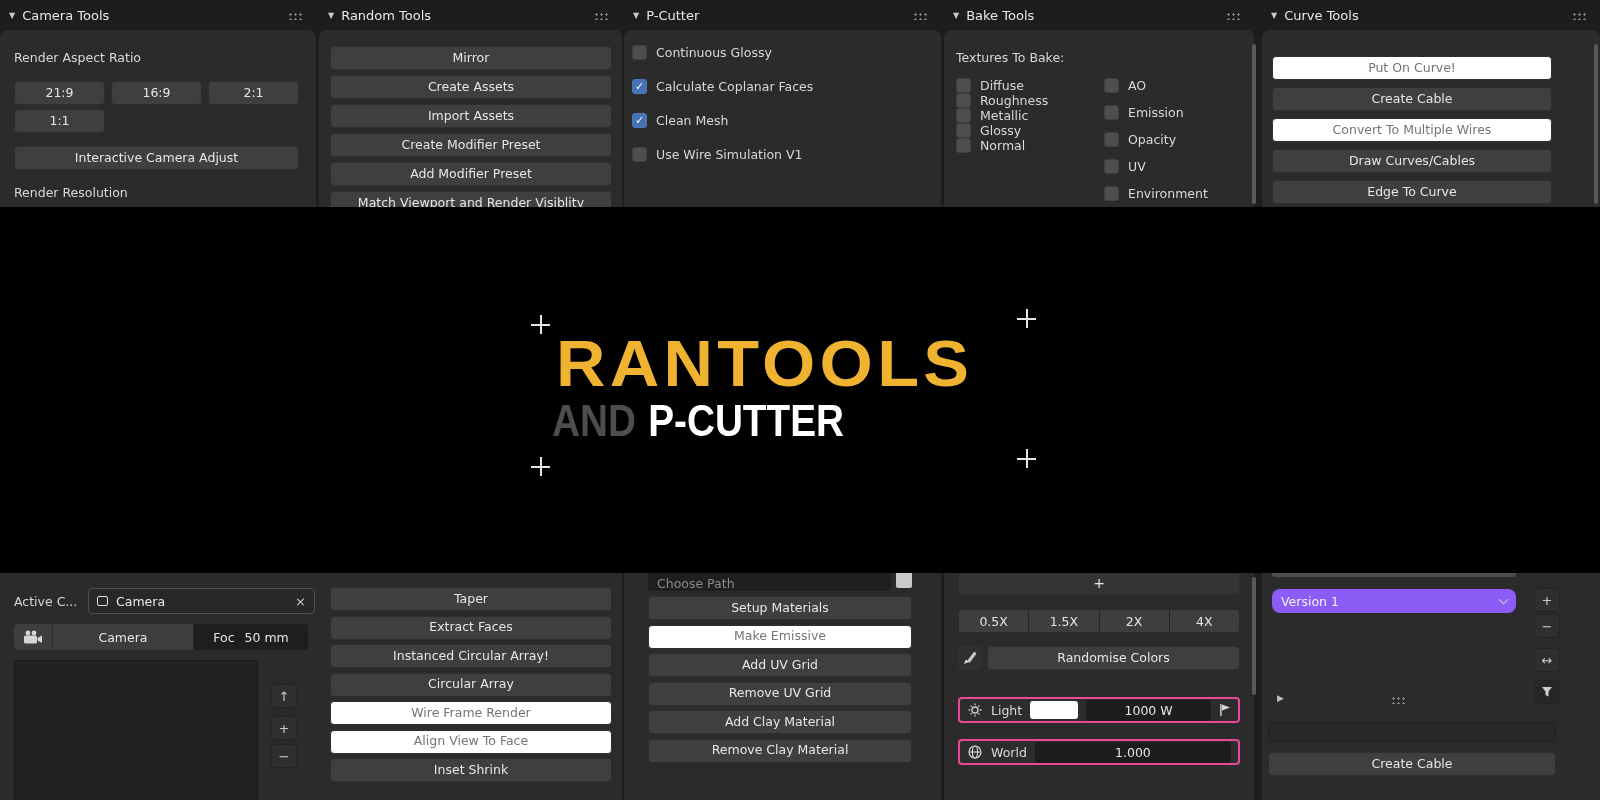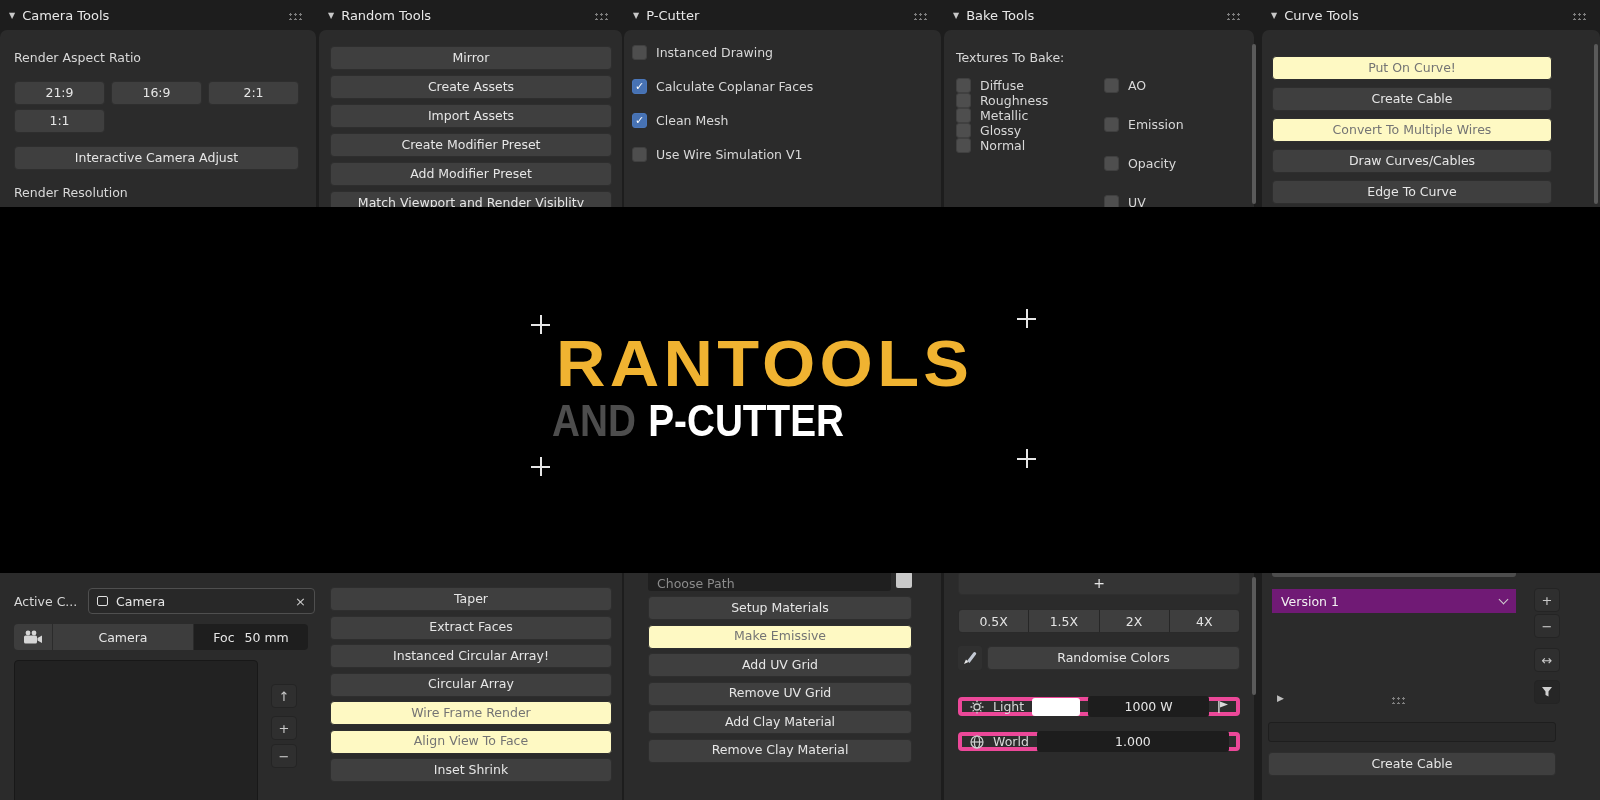--- a/index.html
+++ b/index.html
@@ -14,21 +14,21 @@
   .phead{height:30px;display:flex;align-items:center;padding:0 12px 0 9px;gap:7px;color:#e8e8e8;font-size:13px}
   .tri{font-size:8px;color:#c8c8c8;flex:0 0 auto}
   .grip{margin-left:auto;width:17px;height:9px;flex:0 0 auto;
         background-image:radial-gradient(circle,#8f8f8f 1px,rgba(0,0,0,0) 1.3px);
         background-size:5px 5px;background-position:1px 1px;opacity:.85}
   .pbody{position:absolute;left:0;right:0;top:30px;bottom:0;background:#2b2b2b;border-radius:7px 7px 0 0}
   .strip.bottom .pbody{top:0;border-radius:0}
   .vstack{display:flex;flex-direction:column}
   .btn{height:24px;background:#3f3f3f;border:1px solid #2e2e2e;border-radius:4px;color:#e6e6e6;
        display:flex;align-items:center;justify-content:center;font-size:12.5px;line-height:1;white-space:nowrap}
-  .btn.disabled{color:#747474;background:#fef9c3}
+  .btn.disabled{color:#747474;background:#ffffff}
   .label{color:#d8d8d8}
   .cbrow{display:flex;align-items:center;gap:9px}
   .cb{width:15px;height:15px;border-radius:3px;background:#4e4e4e;border:1px solid #404040;flex:0 0 auto;
       display:flex;align-items:center;justify-content:center}
   .cb .check{display:none;color:#fff;font-size:11px;font-weight:bold;line-height:1}
   .cb.checked{background:#4772b3;border-color:#4a77bb}
   .cb.checked .check{display:block}
   .select{flex:1;height:25px;background:#202020;border:1px solid #5c5c5c;border-radius:3px;
           display:flex;align-items:center;padding:0 10px;color:#eee}
   .chev{width:7px;height:7px;border-right:1.6px solid #cfcfcf;border-bottom:1.6px solid #cfcfcf;
@@ -58,26 +58,26 @@
   .side-col{position:absolute;left:271px;top:111px;display:flex;flex-direction:column;width:26px}
   .sq{width:26px;height:24px;background:#2f2f2f;border:1px solid #242424;border-radius:4px;color:#c9c9c9;
       font-size:13px;display:flex;align-items:center;justify-content:center;line-height:1}
   
   .pathfield{flex:1;height:22px;background:#1f1f1f;border-radius:3px;color:#8b8b8b;display:flex;align-items:flex-end;padding:0 9px}
   .browse{width:16px;height:16px;background:#c9c9c9;border-radius:2px;flex:0 0 auto}
   
   .segrow{display:flex;gap:1px;background:#262626;border:1px solid #2a2a2a;border-radius:4px;height:24px;overflow:hidden}
   .seg2{flex:1;background:#3e3e3e;display:flex;align-items:center;justify-content:center;color:#e4e4e4}
   .icon-tile{width:24px;height:24px;border-radius:3px;background:#303030;display:flex;align-items:center;justify-content:center;flex:0 0 auto}
-  .iorow{display:flex;align-items:center;margin-left:14px;margin-right:14px;height:19px;background:#2d2d2d;
-         border:4px solid #ec4899;border-radius:4px;padding:0 7px;gap:8px}
+  .iorow{display:flex;align-items:center;margin-left:14px;margin-right:14px;height:26px;background:#2d2d2d;
+         border:2px solid #ec4899;border-radius:4px;padding:0 7px;gap:8px}
   .swatch{width:48px;height:18px;background:#ffffff;border-radius:3px;flex:0 0 auto}
   .valfield{flex:1;height:21px;background:#1d1d1d;border-radius:3px;display:flex;align-items:center;justify-content:center;color:#e6e6e6}
   
-  .version{position:absolute;left:10px;top:16px;width:244px;height:24px;background:#701a75;border-radius:0;
+  .version{position:absolute;left:10px;top:16px;width:244px;height:24px;background:#8b5cf6;border-radius:8px;
            display:flex;align-items:center;padding:4px 9px;color:#f2f2f2}
   .curve-side{position:absolute;left:272px;top:15px;width:26px;display:flex;flex-direction:column}
   .sbar{position:absolute;width:4px;border-radius:2px;background:#5a5a5a;z-index:2}
 </style>
 </head>
 <body>
 
 <div class="screen">
 
   <section class="strip top">
@@ -122,21 +122,21 @@
     <div class="col" style="left:624px;width:317px">
       <div class="phead">
         <span class="tri">▼</span>
         <span>P-Cutter</span>
         <span class="grip"></span>
       </div>
       <div class="pbody">
         <div class="vstack" style="gap:19px;margin:15px 0 0 8px">
           <div class="cbrow">
             <span class="cb"></span>
-            <span class="label">Instanced Drawing</span>
+            <span class="label">Continuous Glossy</span>
           </div>
           <div class="cbrow">
             <span class="cb checked">
                 <span class="check">✓</span>
               </span>
             <span class="label">Calculate Coplanar Faces</span>
           </div>
           <div class="cbrow">
             <span class="cb checked">
                 <span class="check">✓</span>
@@ -175,21 +175,21 @@
               </div>
             <div class="cbrow">
                 <span class="cb"></span>
                 <span class="label">Glossy</span>
               </div>
             <div class="cbrow">
                 <span class="cb"></span>
                 <span class="label">Normal</span>
               </div>
           </div>
-          <div class="vstack" style="gap:24px">
+          <div class="vstack" style="gap:12px">
             <div class="cbrow">
                 <span class="cb"></span>
                 <span class="label">AO</span>
               </div>
             <div class="cbrow">
                 <span class="cb"></span>
                 <span class="label">Emission</span>
               </div>
             <div class="cbrow">
                 <span class="cb"></span>

